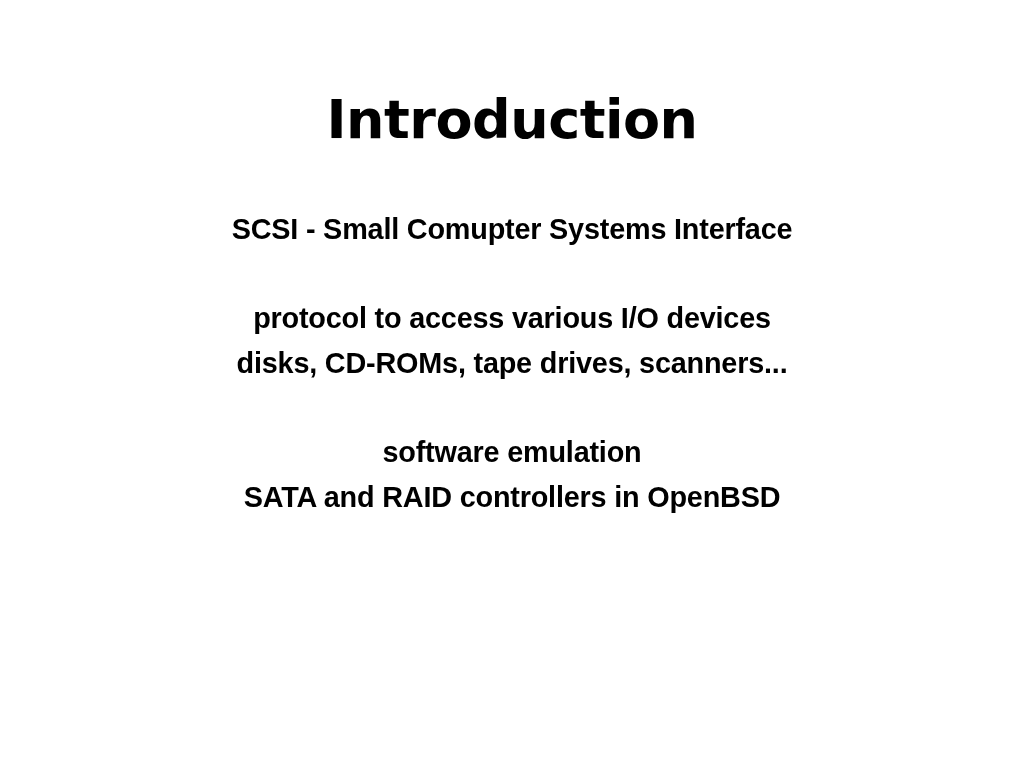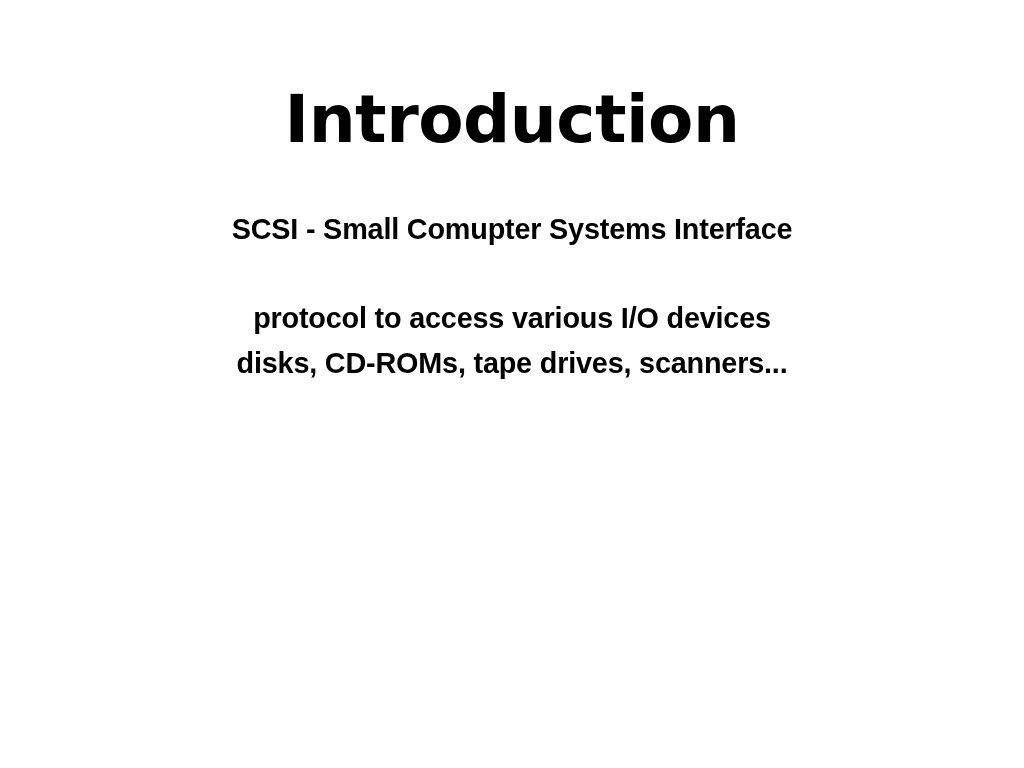--- a/index.html
+++ b/index.html
@@ -24,21 +24,21 @@
   }
 
   
   #slide-title {
     position: absolute;
     top: 88px;
     left: 0;
     width: 1024px;
     text-align: center;
     font-family: "DejaVu Sans", sans-serif;
-    font-size: 66px;
+    font-size: 54px;
     font-weight: 700;
     line-height: 64px;
     color: #000000;
     letter-spacing: -0.5px;
     white-space: nowrap;
   }
 
   
   #slide-body {
     position: absolute;
@@ -83,15 +83,19 @@
     <div class="body-block">
       <span class="body-line">SCSI - Small Comupter Systems Interface</span>
     </div>
 
     <div class="body-block">
       <span class="body-line">protocol to access various I/O devices</span>
       <span class="body-line">disks, CD-ROMs, tape drives, scanners...</span>
     </div>
 
 
+    <div class="body-block">
+      <span class="body-line">software emulation</span>
+      <span class="body-line">SATA and RAID controllers in OpenBSD</span>
+    </div>
 
   </div>
 </div>
 
 </body></html>

